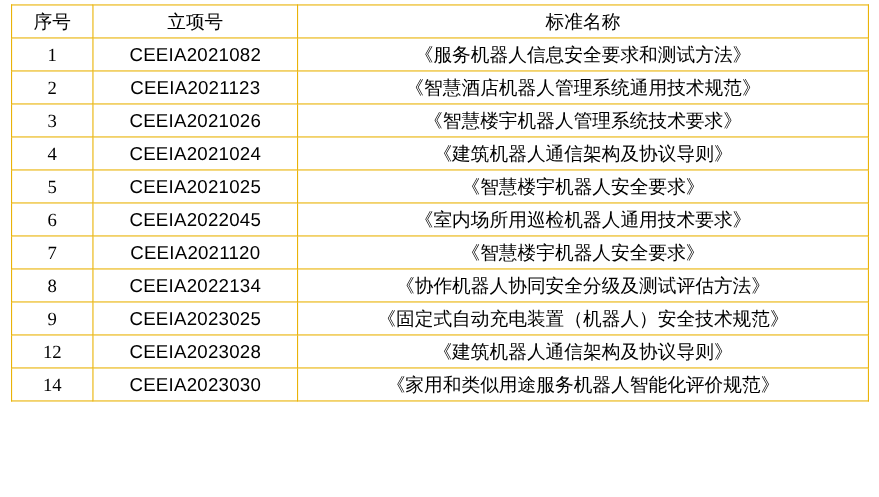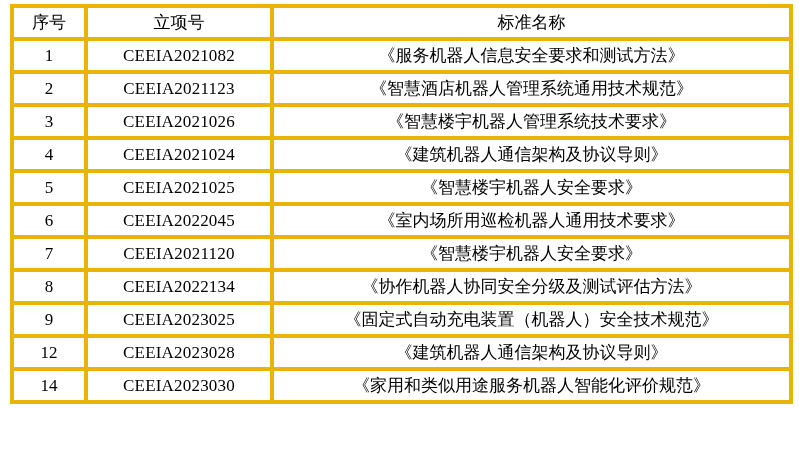--- a/index.html
+++ b/index.html
@@ -14,21 +14,21 @@
     color: #000000;
     overflow: hidden;
   }
   #standards-table {
     border-collapse: collapse;
     width: 779px;
     margin: 4px 10px 0 10px;
     table-layout: fixed;
   }
   #standards-table td, #standards-table th {
-    border: 4px solid #eab308;
+    border: 1px solid #eab308;
     text-align: center;
     vertical-align: middle;
     padding: 0;
     height: 29px;
     line-height: 29px;
     white-space: nowrap;
     overflow: hidden;
   }
   .col-seq { width: 74px; }
   .col-code { width: 186px; }
@@ -38,21 +38,21 @@
     font-size: 17px;
     font-weight: normal;
   }
   .cell-seq {
     font-size: 17px;
     font-family: "Liberation Serif", "DejaVu Serif", serif;
   }
   .cell-code {
     font-size: 17px;
     letter-spacing: 0.2px;
-    font-family: Liberation Serif, serif;
+    font-family: Liberation Sans, sans-serif;
   }
   .cell-name {
     font-size: 17px;
     font-family: Liberation Serif, serif;
   }
 </style>
 </head>
 <body>
 
 <table id="standards-table">

